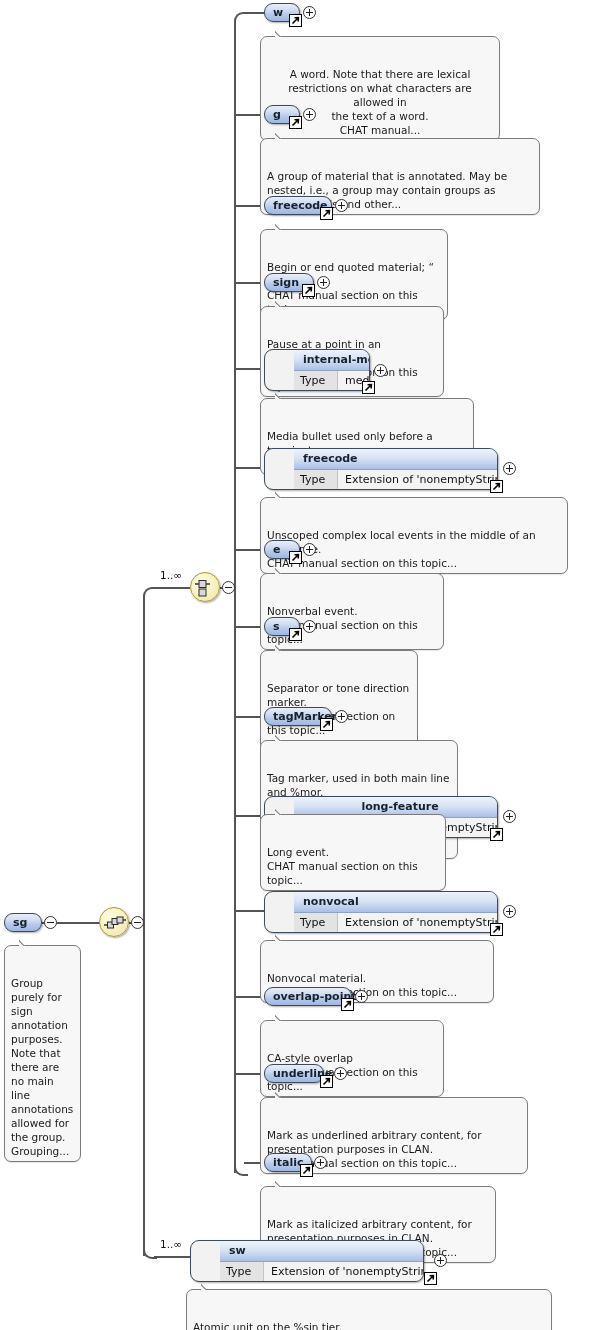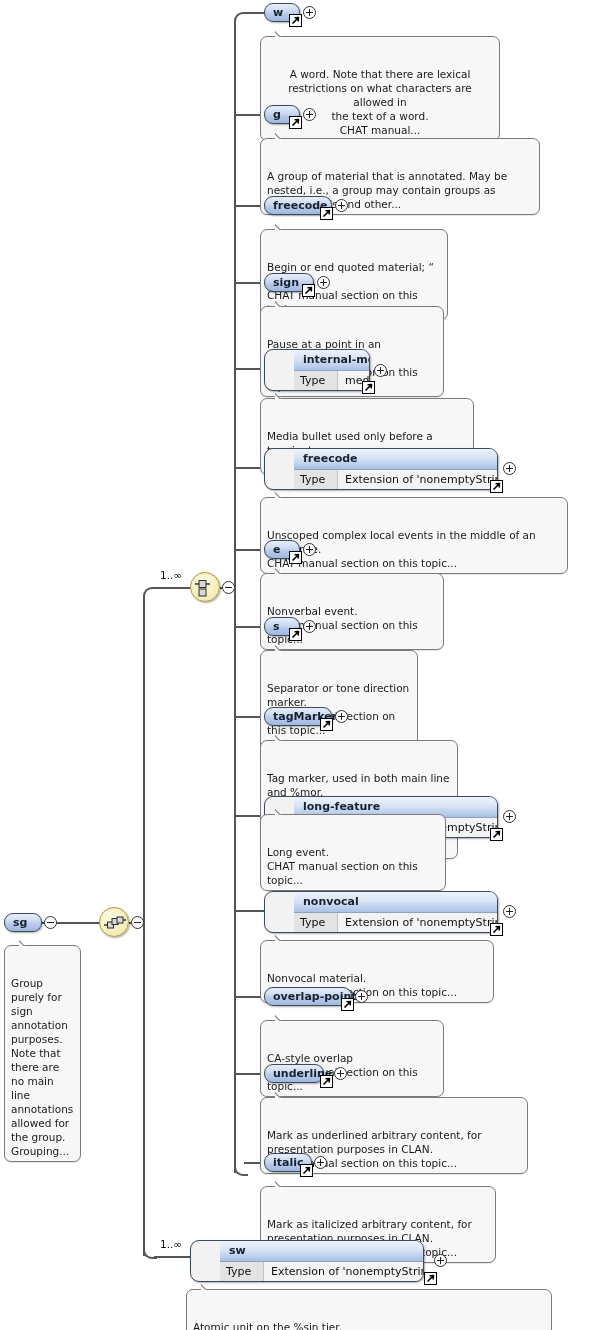--- a/index.html
+++ b/index.html
@@ -366,21 +366,21 @@
       </svg>
   </div>
   <div class="expander plus" style="left:335px;top:710px;"></div>
   <div class="doc" style="left:260px;top:740px;width:198px;">
     <span class="tip"></span>
     <span>Tag marker, used in both main line and %mor.
 CHAT manual section on this topic...
 MOR manual section on this topic...</span>
   </div>
 
-  <div class="el-box" style="left:264px;top:796px;width:234px;">
+  <div class="el-box" style="left:264px;top:796px;width:234px;text-align:center;">
     <div class="hdr">long-feature</div>
     <div class="row">
       <div class="k">Type</div>
       <div class="v">Extension of 'nonemptyStringType'</div>
     </div>
   </div>
   <div class="extlink" style="left:490px;top:828px;">
     <svg width="11" height="11" viewBox="0 0 11 11">
         <path d="M2.5 8.5 L8 3 M4.5 2.8 L8.4 2.6 L8.2 6.5" stroke="#000" stroke-width="1.6" fill="none"></path>
       </svg>

